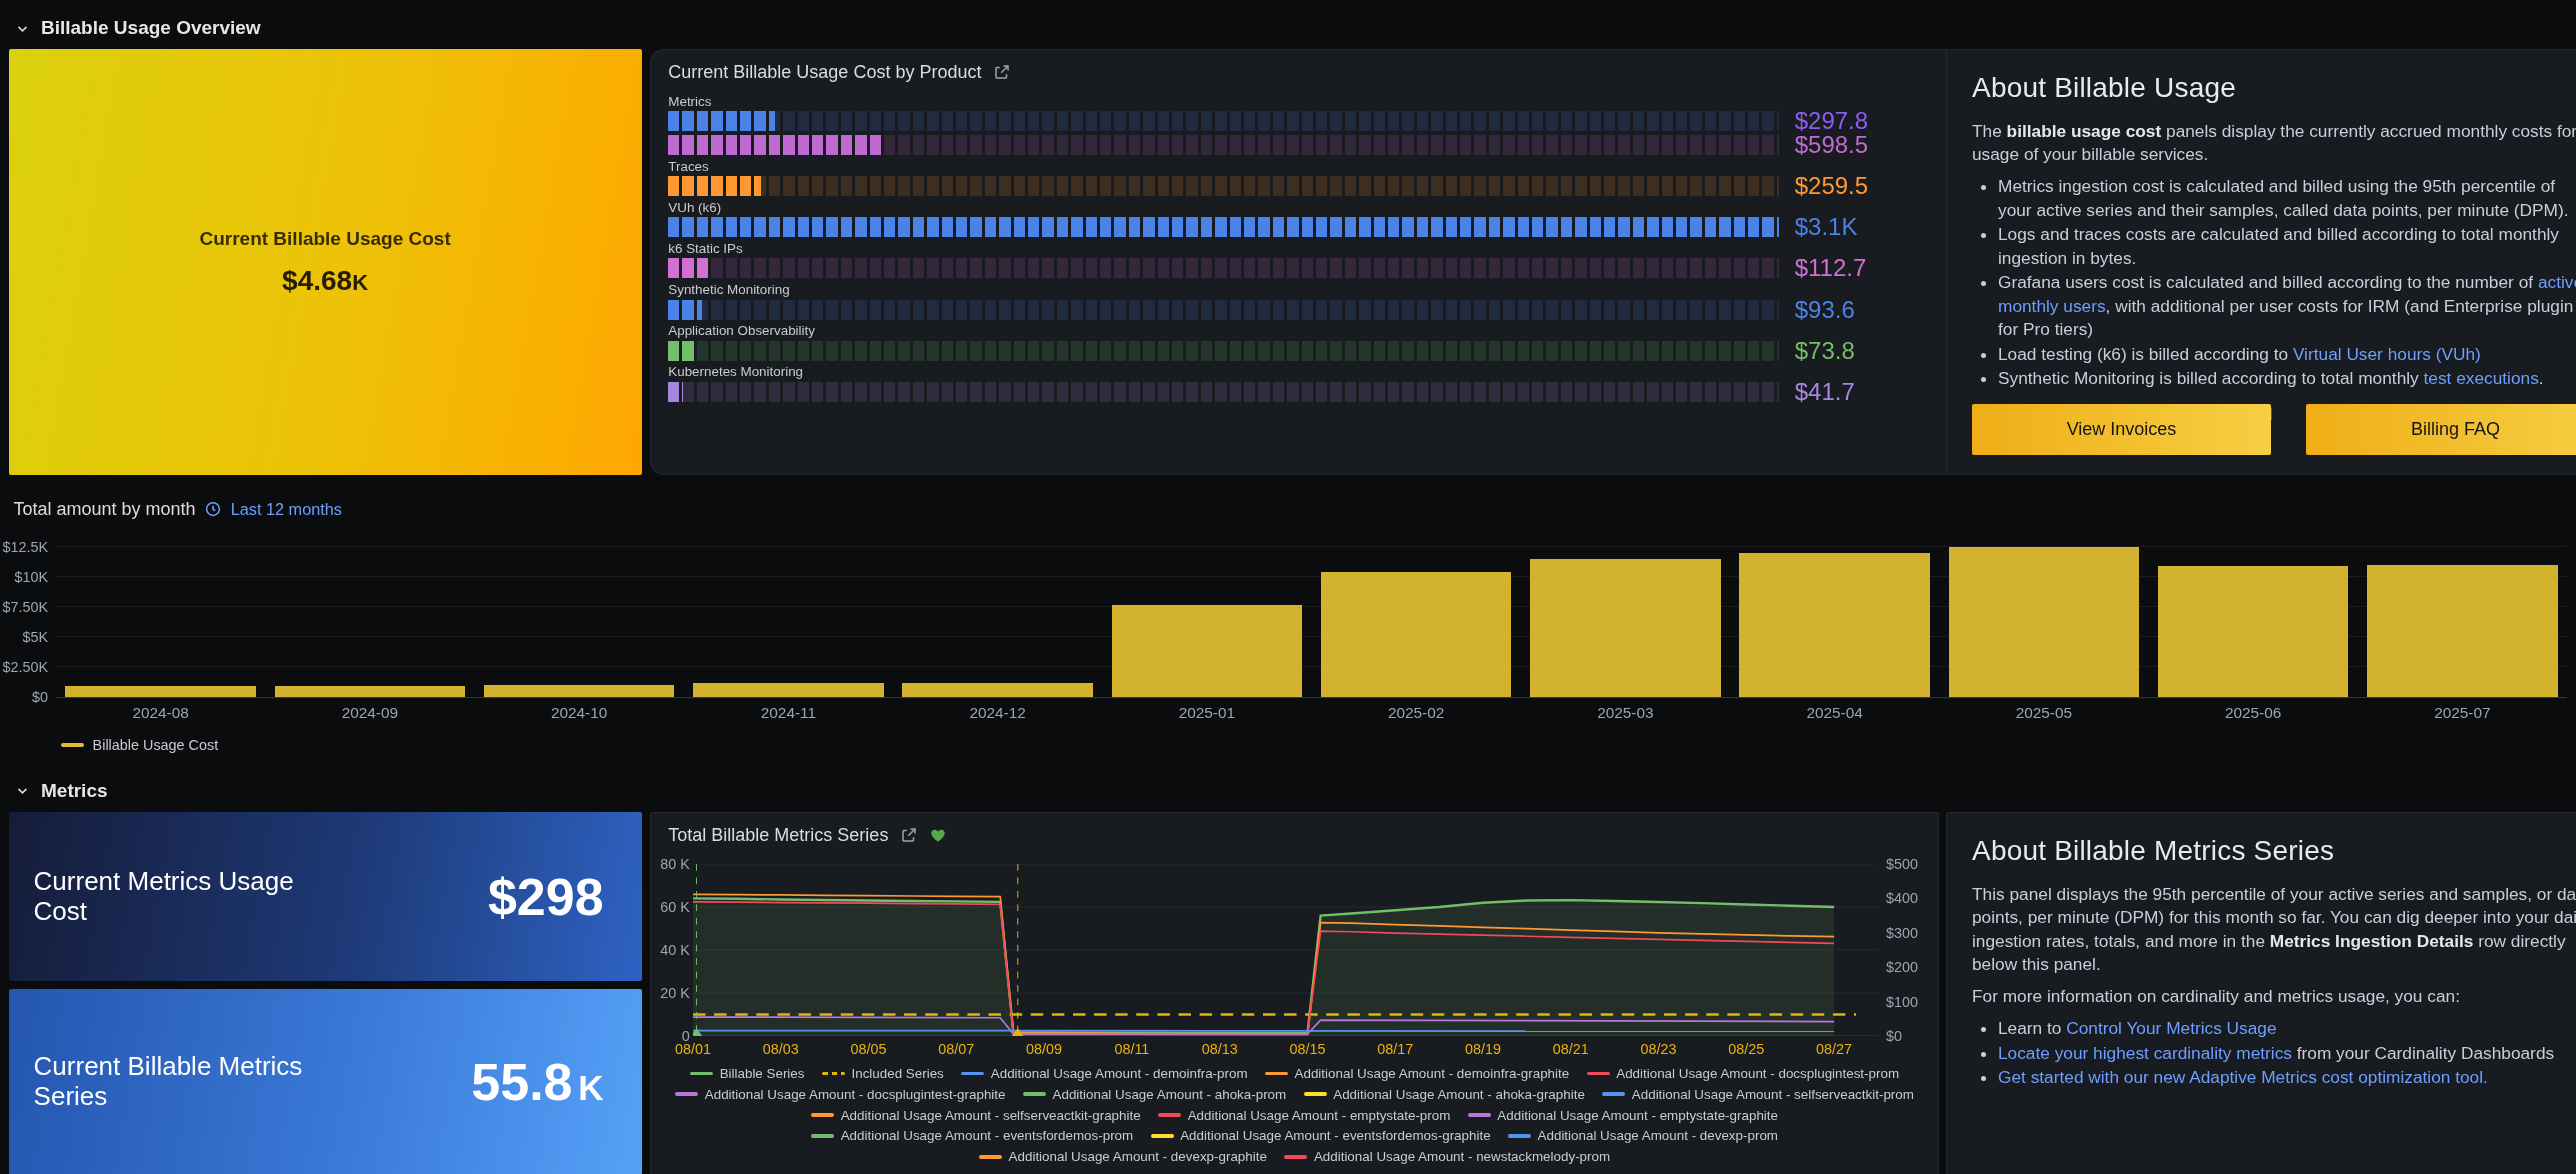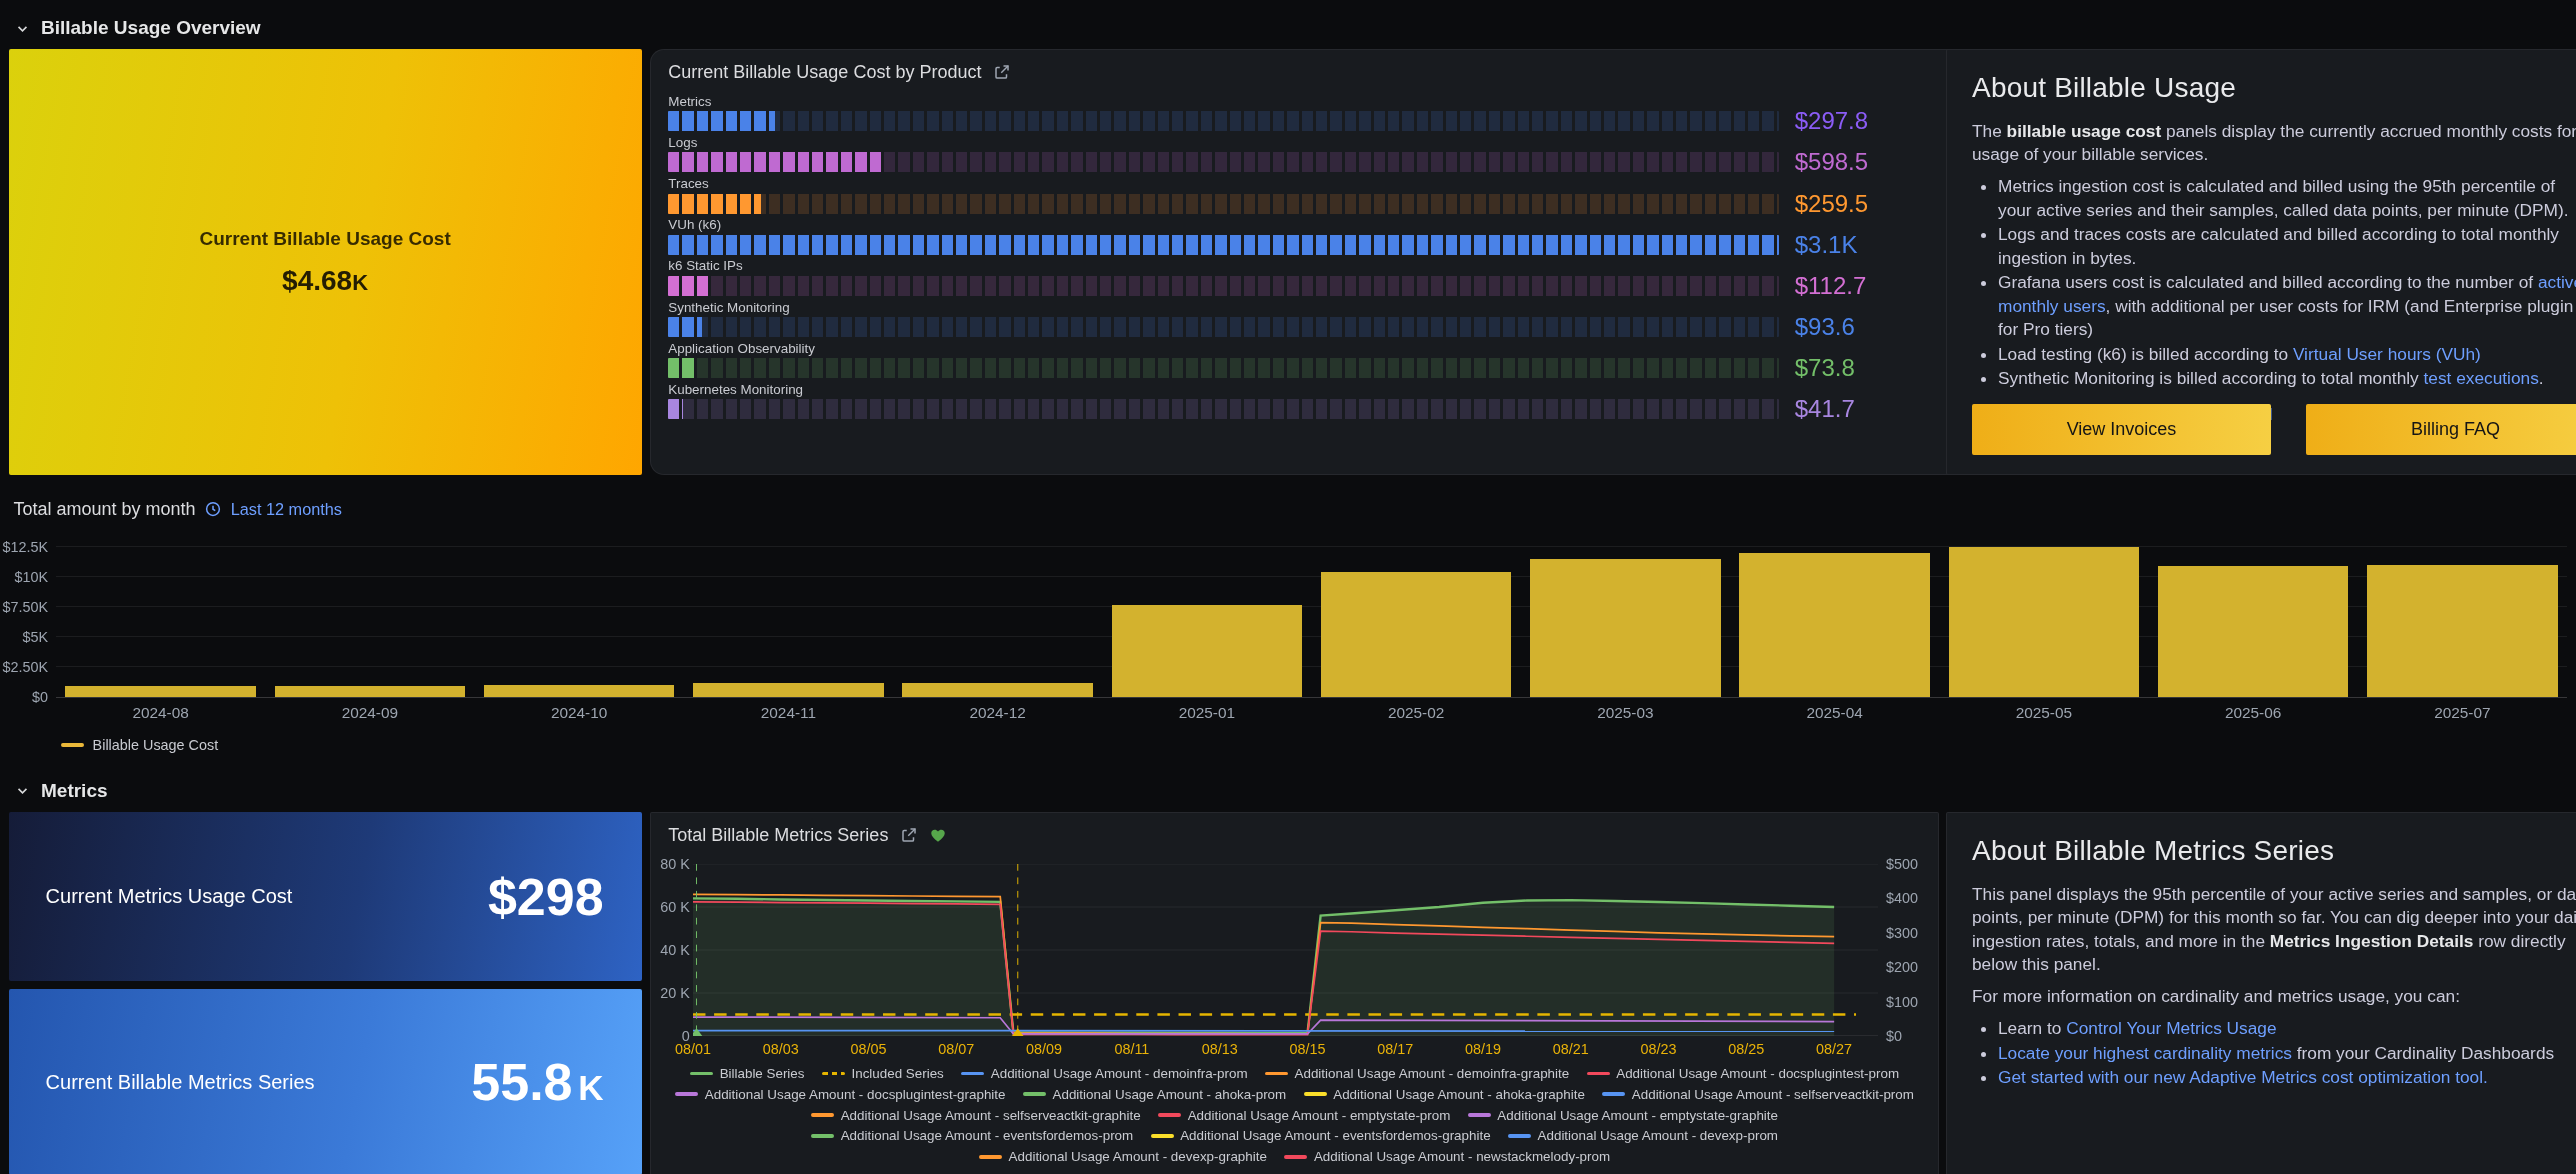--- a/index.html
+++ b/index.html
@@ -64,21 +64,21 @@
 .xlabel-slot{flex:1;text-align:center;font-size:15.4px;color:#9da5b0;}
 #monthLegend{position:absolute;left:61px;top:246px;display:flex;align-items:center;gap:8.6px;font-size:14.4px;color:#c9cbd1;cursor:pointer;}
 .swatch{display:inline-block;width:23px;height:4.8px;border-radius:1.9px;}
 
 #panelD{left:8.6px;top:812px;width:633px;height:169px;border:none;
   background:linear-gradient(100deg,#151c38 0%,#1e3a78 55%,#2e63c4 100%);
   display:flex;align-items:center;justify-content:space-between;padding:0 38px 0 25px;}
 #panelE{left:8.6px;top:989px;width:633px;height:186px;border:none;
   background:linear-gradient(100deg,#2456af 0%,#3b7ad8 55%,#56a1f8 100%);
   display:flex;align-items:center;justify-content:space-between;padding:0 38px 0 25px;}
-.hstat-label{font-size:20px;font-weight:500;color:#ffffff;max-width:317px;line-height:1.15;margin-left:12px;}
+.hstat-label{font-size:26px;font-weight:500;color:#ffffff;max-width:317px;line-height:1.15;}
 .hstat-value{font-size:52px;font-weight:700;color:#ffffff;white-space:nowrap;}
 .hstat-value .sfx{font-size:35px;margin-left:5.8px;}
 
 #panelF{left:650px;top:812px;width:1289px;height:480px;}
 #tsPlot{position:absolute;left:42px;top:51px;width:1185px;height:172px;}
 #tsLeftAxis{position:absolute;left:3.8px;top:51px;width:35px;height:172px;}
 #tsRightAxis{position:absolute;left:1235px;top:51px;width:50px;height:172px;}
 .ts-ytick-l{position:absolute;right:0;font-size:14.4px;color:#9da5b0;transform:translateY(50%);white-space:nowrap;}
 .ts-ytick-r{position:absolute;left:0;font-size:14.4px;color:#9da5b0;transform:translateY(50%);white-space:nowrap;}
 #tsXLabels{position:absolute;left:42px;top:228px;width:1185px;height:17.3px;}
@@ -122,21 +122,20 @@
           <div class="gauge-label">Metrics</div>
           <div class="gauge-line">
             <div class="gauge-track" style="background: rgba(74, 130, 232, 0.16);">
               <div class="gauge-lit" style="width: 9.60645%; background: rgb(74, 130, 232);"></div>
               <div class="gauge-cells"></div>
             </div>
             <div class="gauge-value" style="color: #8b5cf6;">$297.8</div>
           </div>
         </div>
         <div class="gauge-row">
-          <div class="gauge-label">Logs</div>
           <div class="gauge-line">
             <div class="gauge-track" style="background: rgba(191, 106, 209, 0.16);">
               <div class="gauge-lit" style="width: 19.3065%; background: rgb(191, 106, 209);"></div>
               <div class="gauge-cells"></div>
             </div>
             <div class="gauge-value" style="color: rgb(191, 106, 209);">$598.5</div>
           </div>
         </div>
         <div class="gauge-row">
           <div class="gauge-label">Traces</div>

